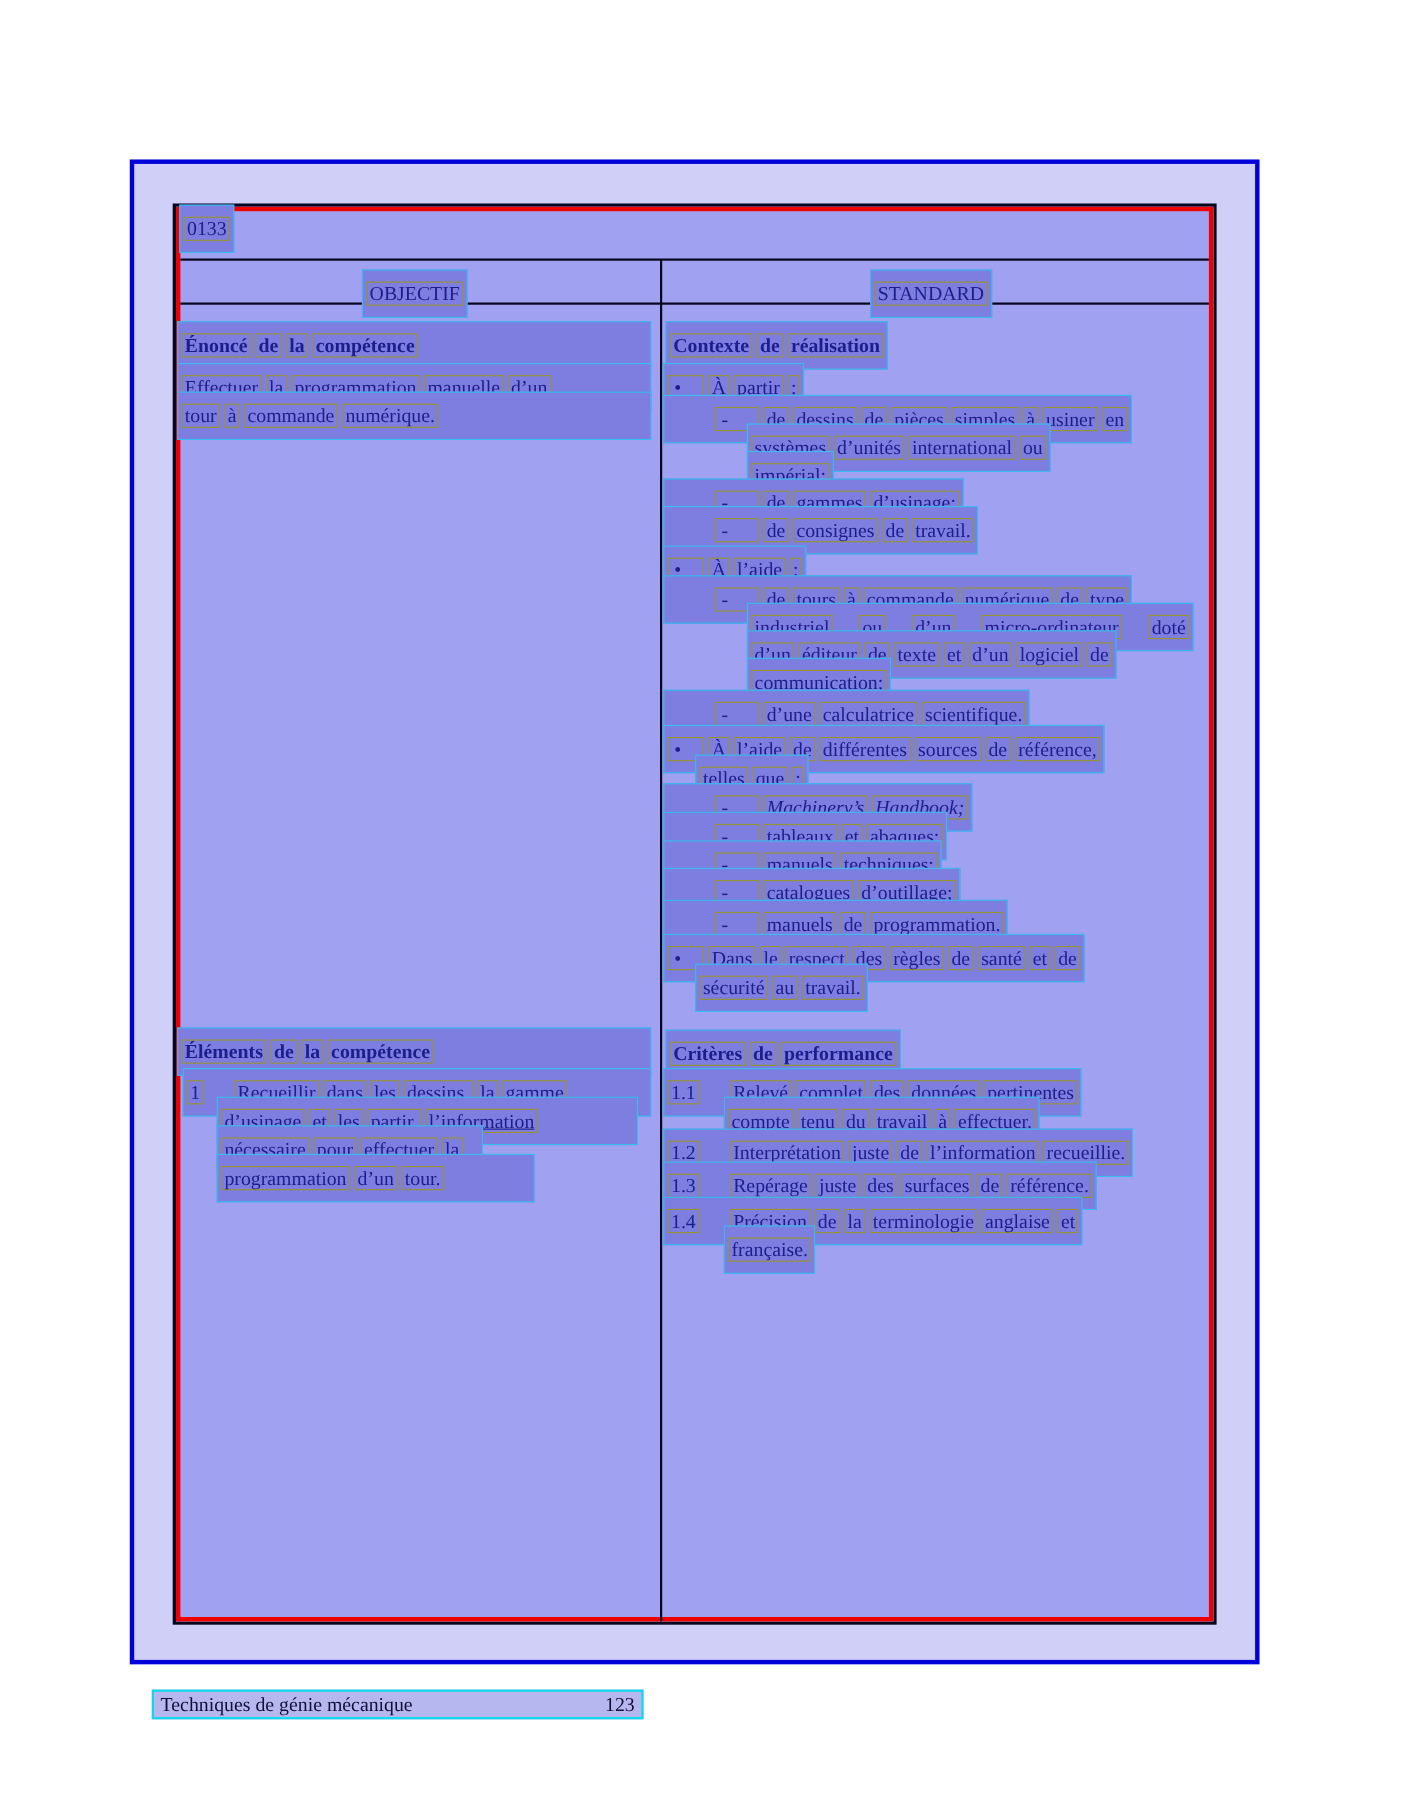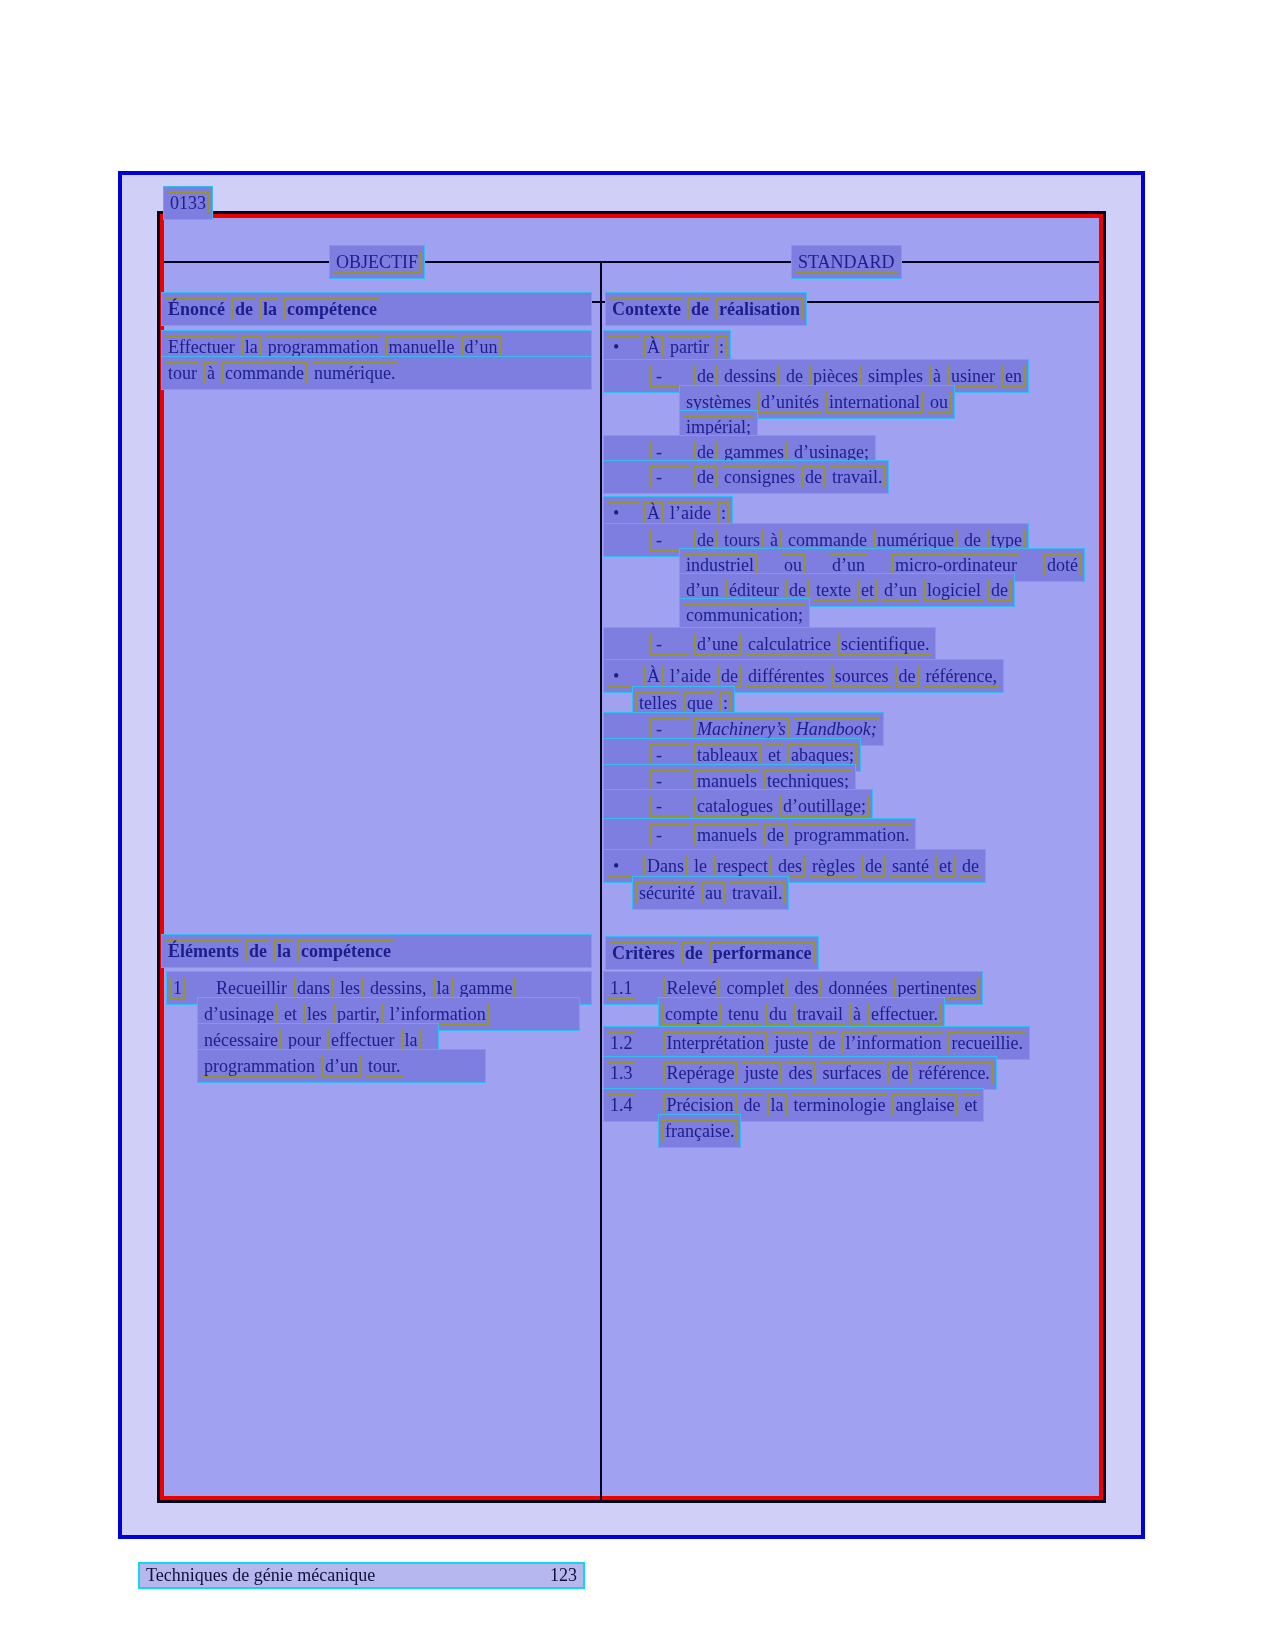--- a/index.html
+++ b/index.html
@@ -1,34 +1,34 @@
 <!DOCTYPE html>
 <html><head>
 <meta charset="utf-8">
 <style>
   html,body{margin:0;padding:0;}
   body{
     width:1275px;height:1651px;position:relative;background:#ffffff;
     font-family:"Liberation Serif", serif;
   }
-  .abs{position:absolute;box-sizing:border-box;margin-top:26px;}
+  .abs{position:absolute;box-sizing:border-box;}
   
   .outer-frame{
     left:118px;top:145px;width:1027px;height:1368px;
     border:4px solid #0000da;background:#cfcff8;
   }
   
   .tbl-black{left:157px;top:185px;width:949px;height:1292px;border:3px solid #05051e;}
   .tbl-red{left:160px;top:188px;width:943px;height:1286px;border:4px solid #ee0000;background:#a1a1f2;}
   .hline{background:#05051e;height:2px;}
   .vline{background:#05051e;width:2px;}
   
   .ln{
     position:absolute;box-sizing:border-box;display:flex;align-items:center;gap:4px;
-    background:#7e7ee0;border:1px solid #34bdee;height:34px;padding:1px 3px;
+    background:#7e7ee0;border:1px solid #34bdee;height:44px;padding:1px 3px;
     color:#1d1d8c;font-size:18px;white-space:pre;line-height:1;
   }
   .w{border:1px solid #97942c;padding:0 2px;background:#7e7ee0;display:inline-block;line-height:20px;}
   .ln.b .w{font-weight:bold;}
   .ln.i .w:not(.tok-dash){font-style:italic;}
   .ln.sub{padding-left:46px;}
   .w.tok-bullet{width:24px;padding-left:5px;}
   .w.tok-dash{width:34px;text-indent:3px;}
   .w.tok-num:not(:only-child){margin-right:24px;}
   
@@ -55,21 +55,21 @@
 
 <div class="ln" style="left:329px;top:245px;"><span class="w">OBJECTIF</span></div>
 <div class="ln" style="left:791px;top:245px;"><span class="w">STANDARD</span></div>
 
 <div class="ln b" style="left:161px;top:292px;min-width:431px;"><span class="w">Énoncé</span><span class="w">de</span><span class="w">la</span><span class="w">compétence</span></div>
 <div class="ln" style="left:161px;top:330px;min-width:431px;"><span class="w">Effectuer</span><span class="w">la</span><span class="w">programmation</span><span class="w">manuelle</span><span class="w">d’un</span></div>
 <div class="ln" style="left:161px;top:356px;min-width:431px;"><span class="w">tour</span><span class="w">à</span><span class="w">commande</span><span class="w">numérique.</span></div>
 
 <div class="ln b" style="left:161px;top:934px;min-width:431px;"><span class="w">Éléments</span><span class="w">de</span><span class="w">la</span><span class="w">compétence</span></div>
 <div class="ln" style="left:166px;top:971px;min-width:426px;"><span class="w tok-num">1</span><span class="w">Recueillir</span><span class="w">dans</span><span class="w">les</span><span class="w">dessins,</span><span class="w">la</span><span class="w">gamme</span></div>
-<div class="ln" style="left:197px;top:997px;min-width:383px;"><span class="w">d’usinage</span><span class="w">et</span><span class="w">les</span><span class="w">partir,</span><span class="w">l’information</span></div>
+<div class="ln" style="left:197px;top:997px;min-width:383px;text-decoration:underline;"><span class="w">d’usinage</span><span class="w">et</span><span class="w">les</span><span class="w">partir,</span><span class="w">l’information</span></div>
 <div class="ln" style="left:197px;top:1023px;min-width:242px;"><span class="w">nécessaire</span><span class="w">pour</span><span class="w">effectuer</span><span class="w">la</span></div>
 <div class="ln" style="left:197px;top:1049px;min-width:289px;"><span class="w">programmation</span><span class="w">d’un</span><span class="w">tour.</span></div>
 
 <div class="ln b" style="left:605px;top:292px;"><span class="w">Contexte</span><span class="w">de</span><span class="w">réalisation</span></div>
 <div class="ln" style="left:603px;top:330px;"><span class="w tok-bullet">•</span><span class="w">À</span><span class="w">partir</span><span class="w">:</span></div>
 <div class="ln sub" style="left:603px;top:359px;"><span class="w tok-dash">-</span><span class="w">de</span><span class="w">dessins</span><span class="w">de</span><span class="w">pièces</span><span class="w">simples</span><span class="w">à</span><span class="w">usiner</span><span class="w">en</span></div>
 <div class="ln" style="left:679px;top:385px;"><span class="w">systèmes</span><span class="w">d’unités</span><span class="w">international</span><span class="w">ou</span></div>
 <div class="ln" style="left:679px;top:410px;"><span class="w">impérial;</span></div>
 <div class="ln sub" style="left:603px;top:435px;"><span class="w tok-dash">-</span><span class="w">de</span><span class="w">gammes</span><span class="w">d’usinage;</span></div>
 <div class="ln sub" style="left:603px;top:460px;"><span class="w tok-dash">-</span><span class="w">de</span><span class="w">consignes</span><span class="w">de</span><span class="w">travail.</span></div>

